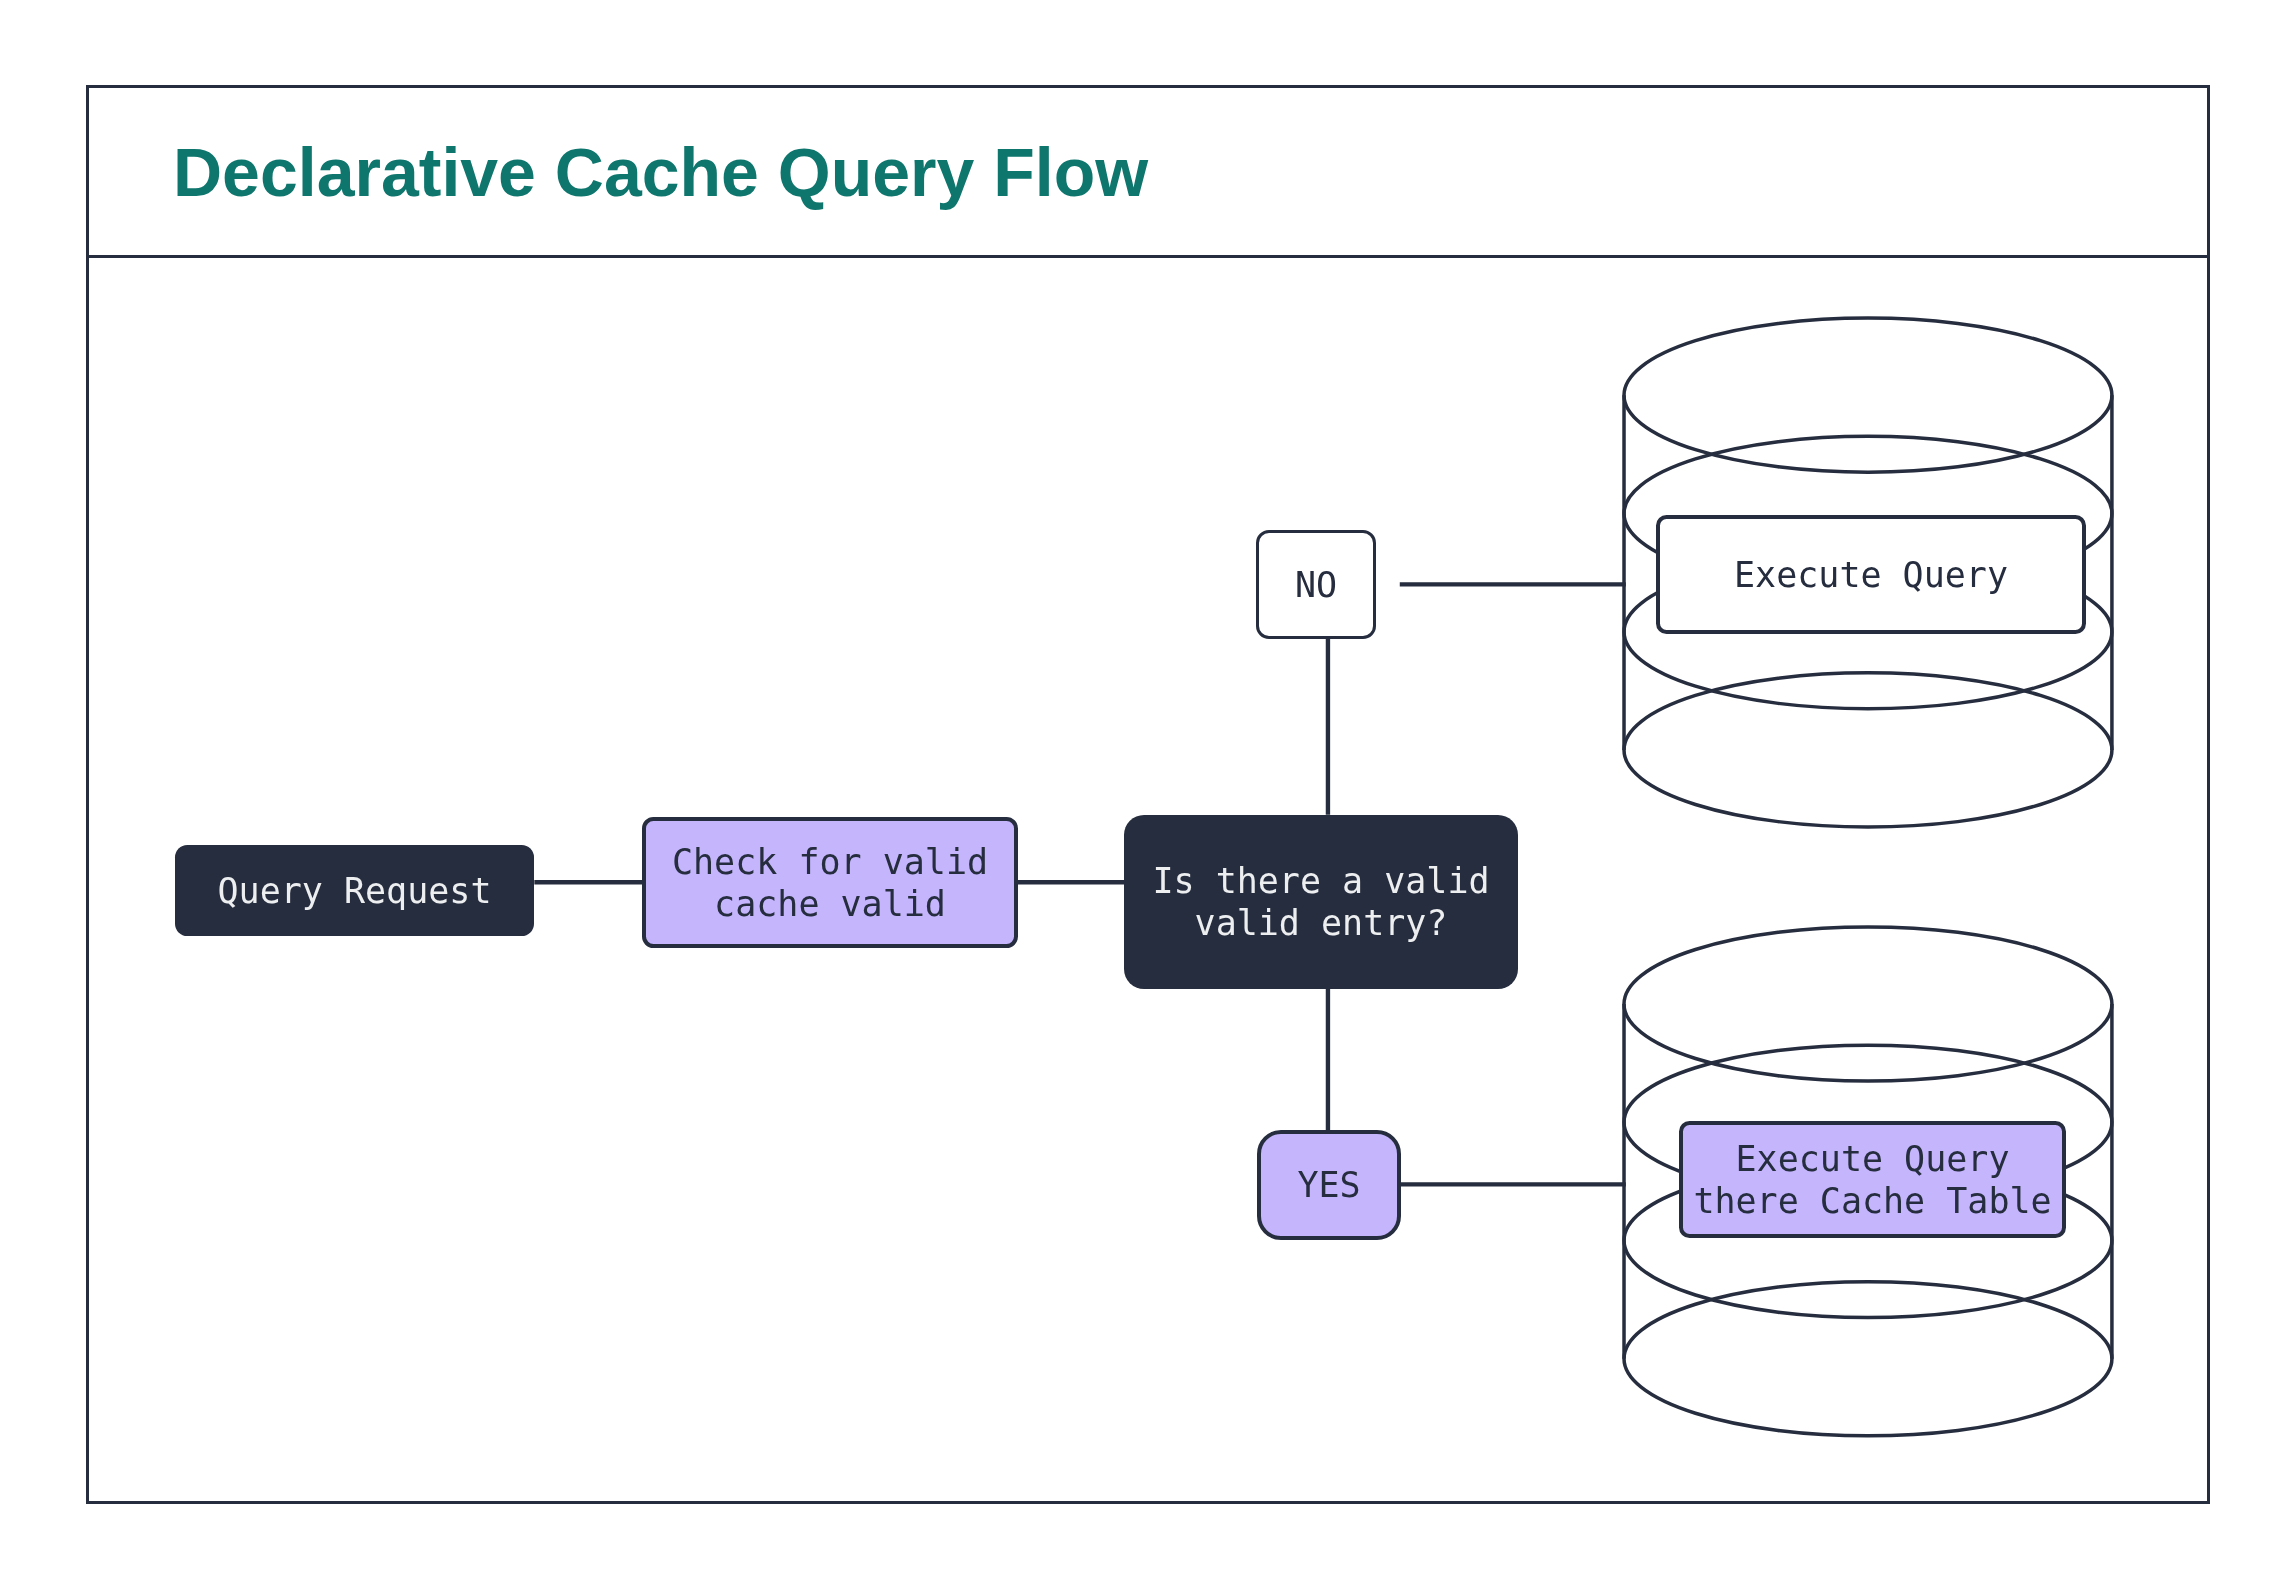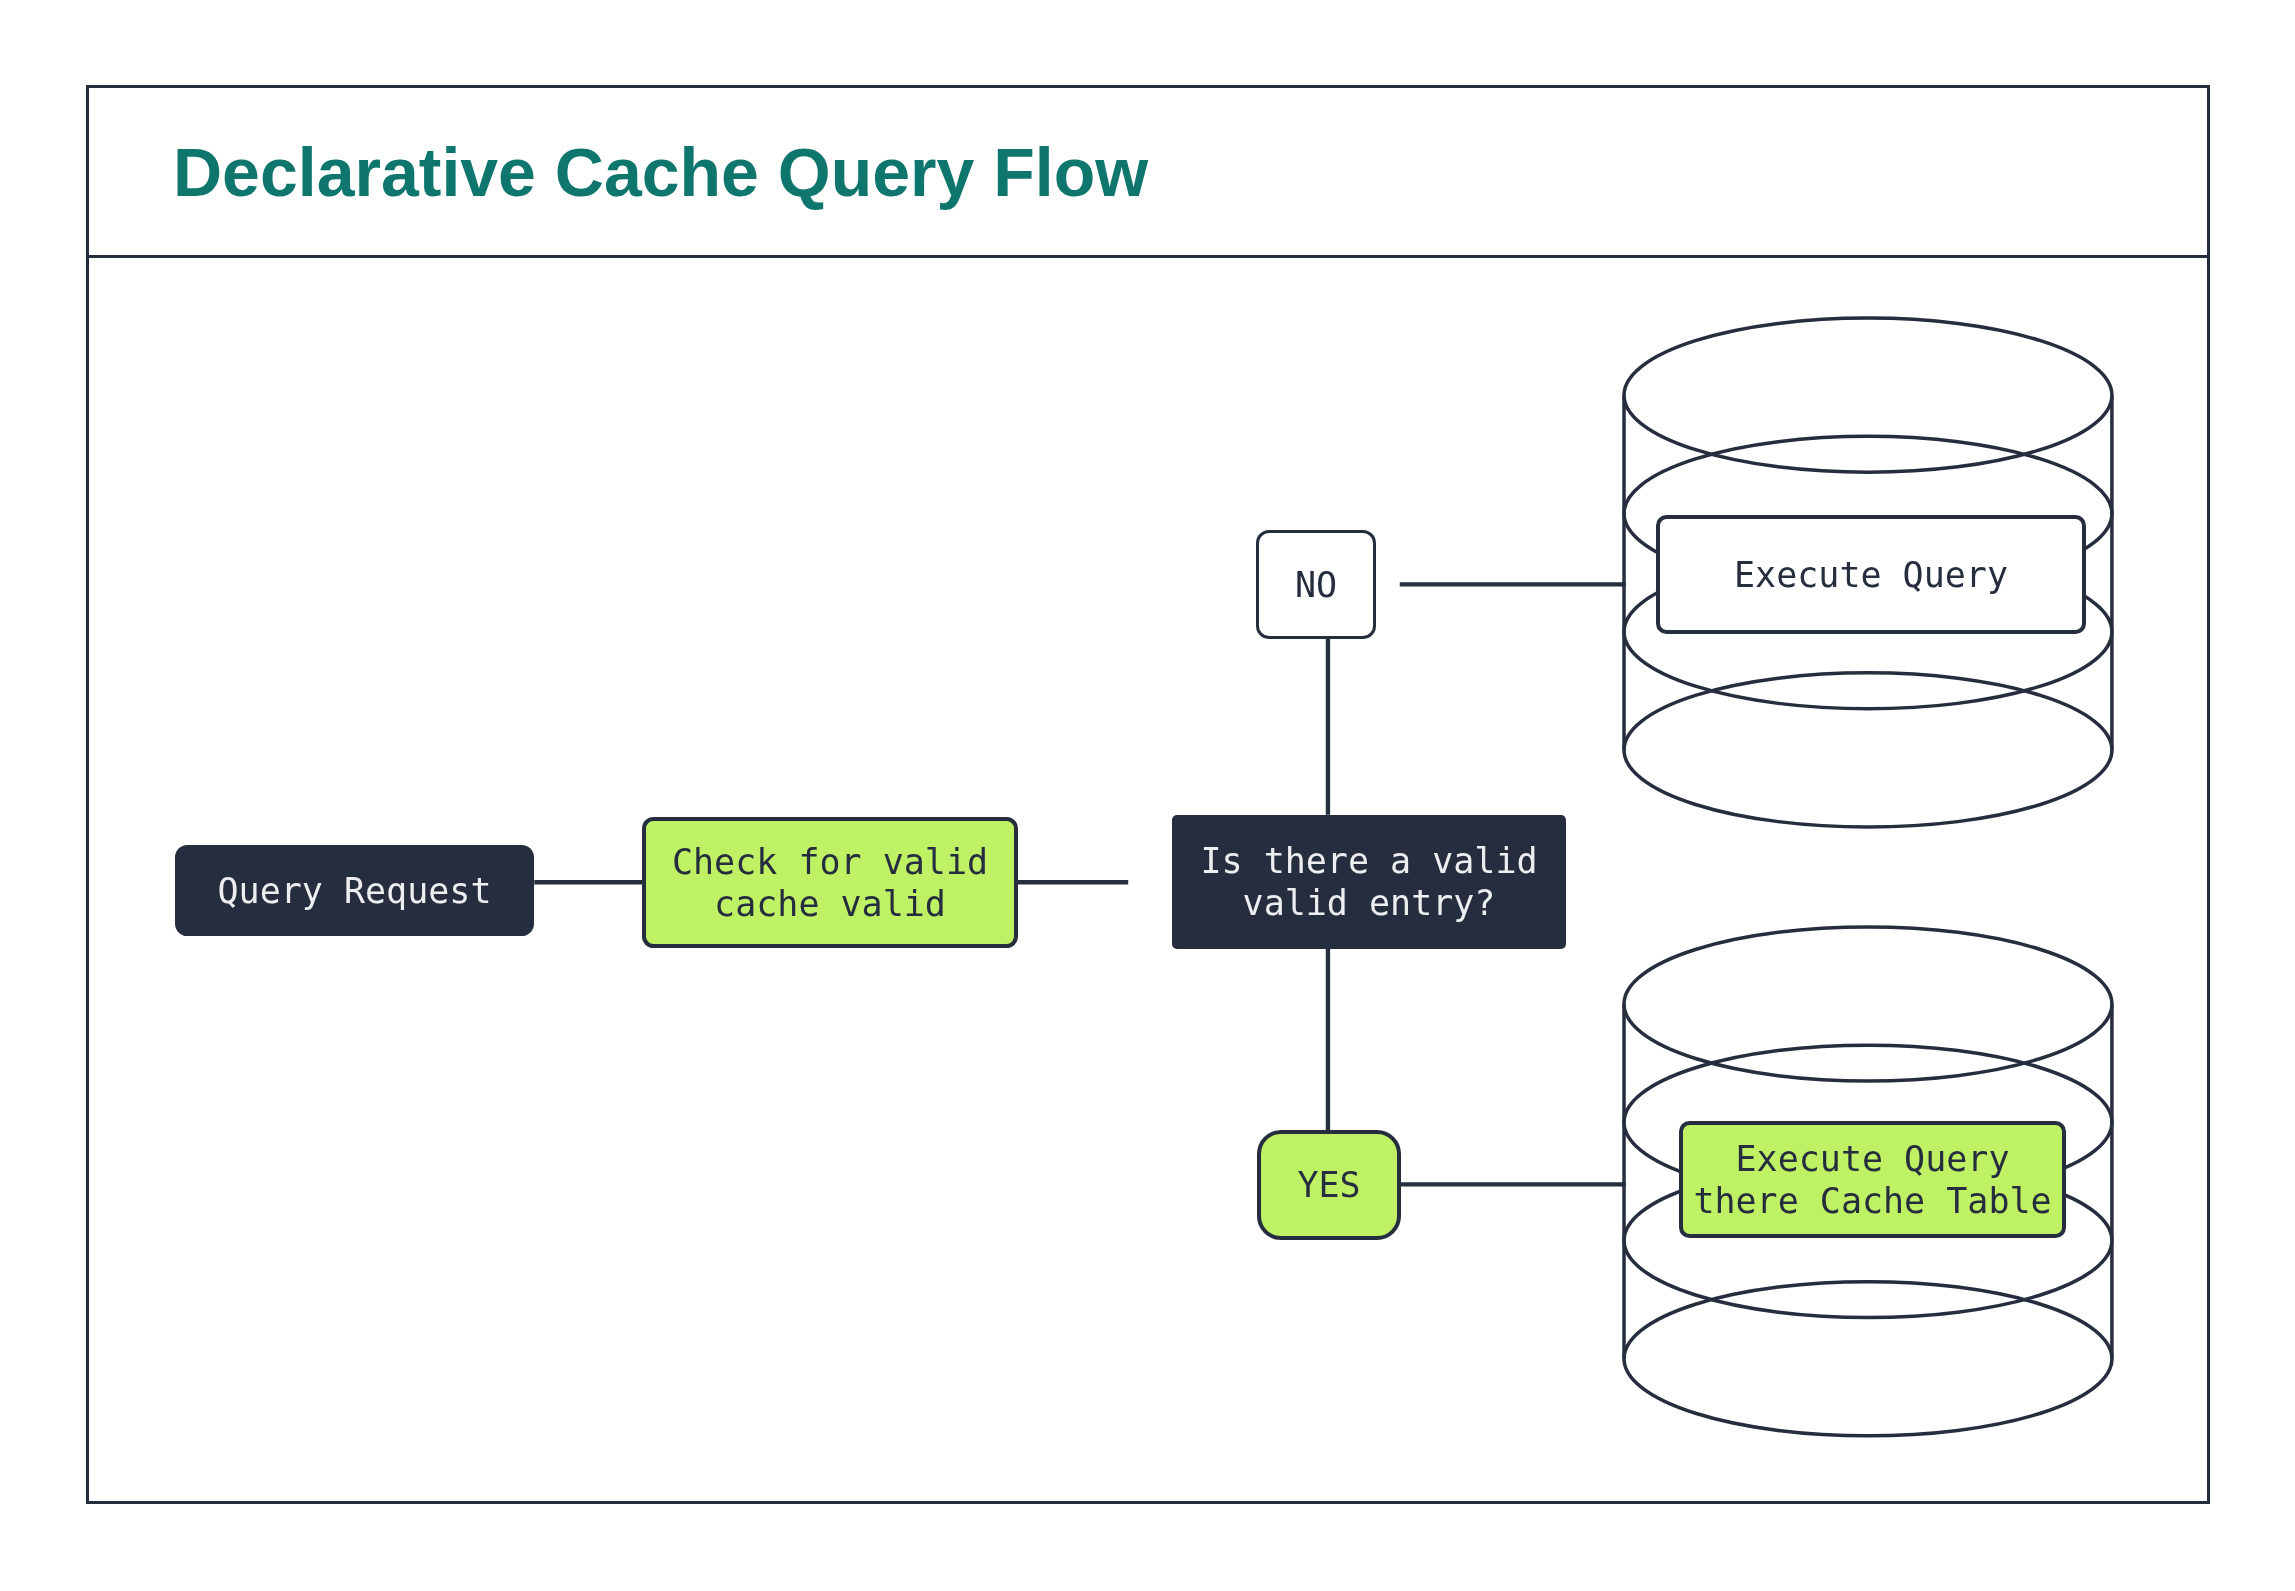--- a/index.html
+++ b/index.html
@@ -11,25 +11,25 @@
             border-bottom:3.5px solid #262d3e;box-sizing:border-box;
             display:flex;align-items:center;padding-left:84px;}
   .title{font-family:"Liberation Sans", sans-serif;font-weight:700;
          font-size:68px;color:#0f766e;letter-spacing:0px;}
   svg.layer{position:absolute;left:0;top:0;width:2295px;height:1591px;}
   .node{position:absolute;box-sizing:border-box;display:flex;flex-direction:column;
         align-items:center;justify-content:center;text-align:center;
         font-size:35px;line-height:42px;color:#262d3e;font-weight:500;}
   .node .ln{white-space:pre;}
   .dark{background:#262d3e;color:#eceef0;border-radius:12.3px;}
-  .green{background:#bef264;border:4.4px solid #262d3e;border-radius:11.4px;}
+  .green{background:#c4b5fd;border:4.4px solid #262d3e;border-radius:11.4px;}
   .white{background:#ffffff;border:4.4px solid #262d3e;border-radius:11.4px;}
   .n-query{left:175px;top:837px;width:359px;height:91px;margin-top:8px;}
   .n-check{left:642px;top:817px;width:376px;height:131px;}
-  .n-decision{left:1172px;top:815px;width:394px;height:134px;border-radius:5px;}
+  .n-decision{left:1124px;top:815px;width:394px;height:174px;border-radius:20px;}
   .n-no{left:1256px;top:530px;width:120px;height:109px;border-width:3.5px;border-radius:13px;}
   .n-yes{left:1257px;top:1130px;width:144px;height:110px;border-radius:24px;}
   .n-src{left:1656px;top:515px;width:430px;height:119px;border-radius:10.5px;}
   .n-cache{left:1679px;top:1121px;width:387px;height:117px;border-radius:10.5px;}
 </style>
 </head>
 <body>
 
 <div class="stage">
 

